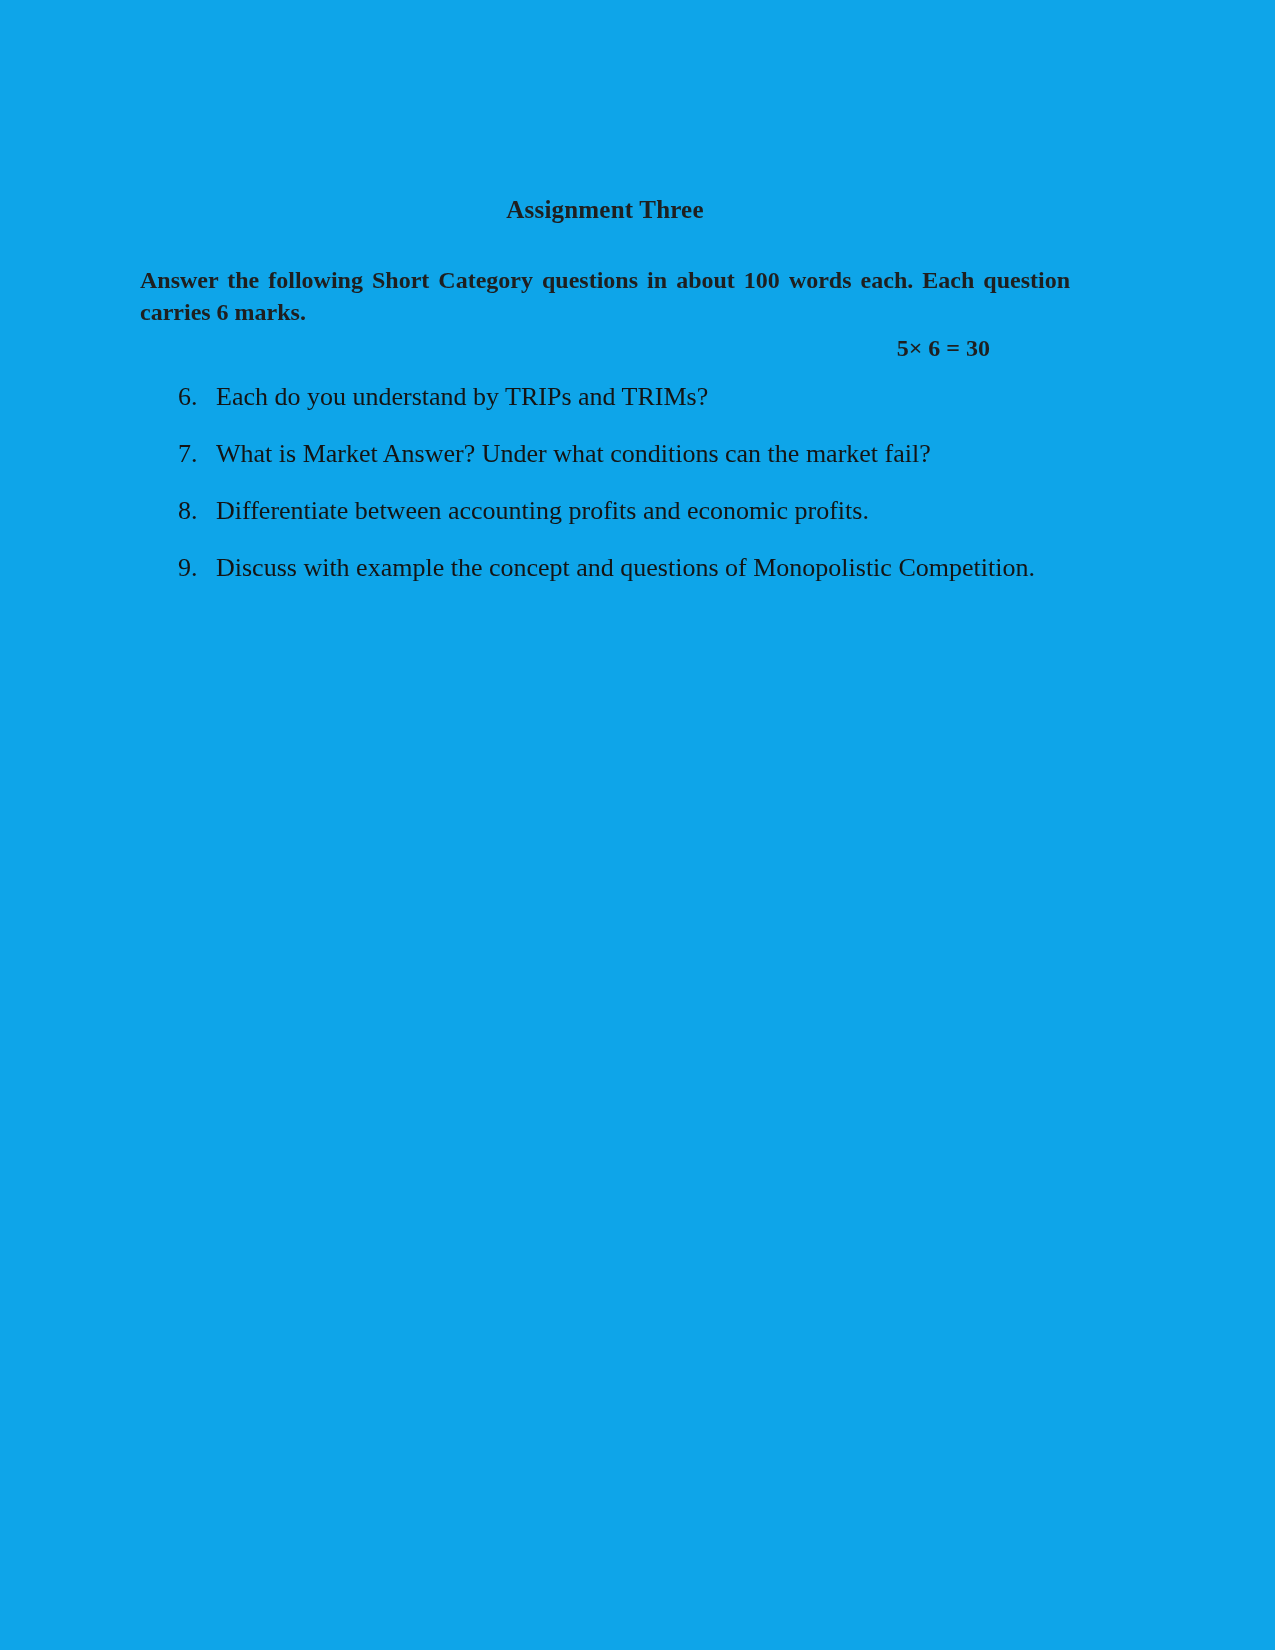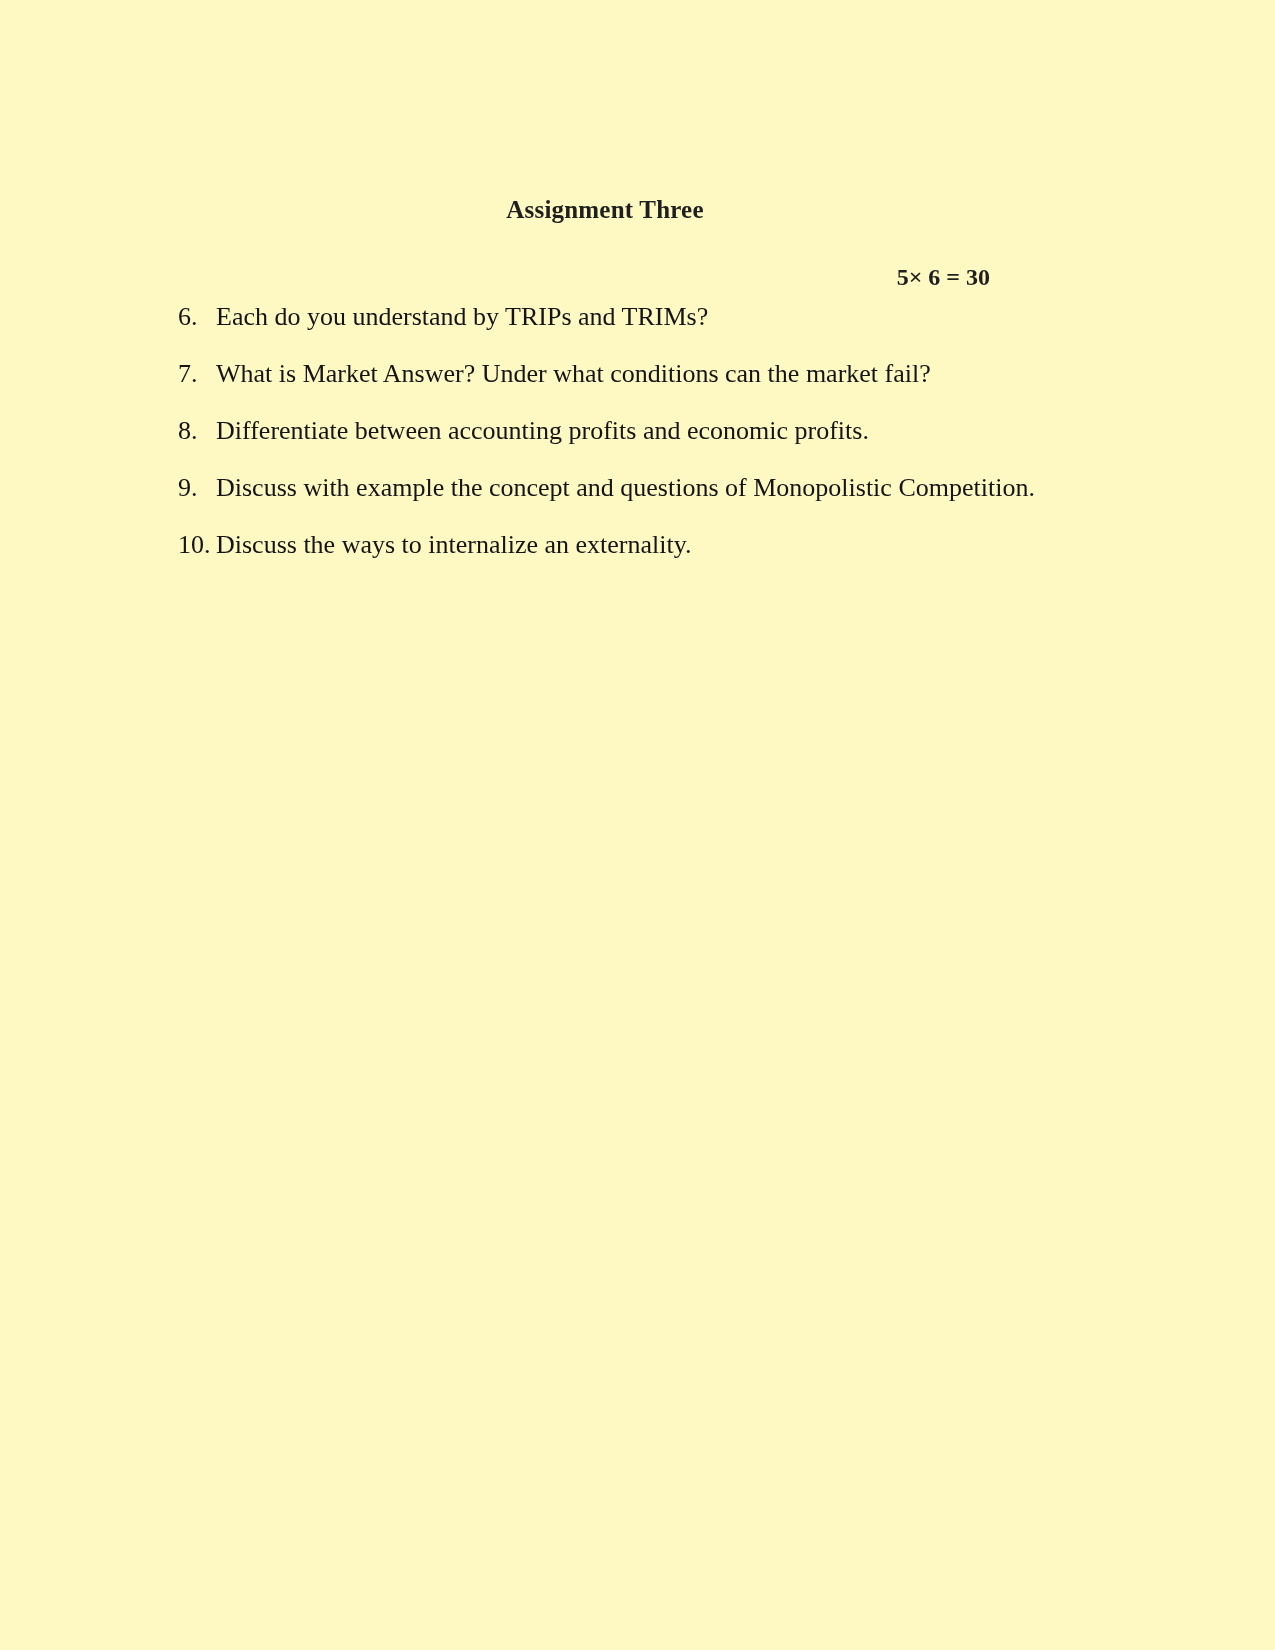--- a/index.html
+++ b/index.html
@@ -12,21 +12,21 @@
     position: relative;
     font-family: "Liberation Serif", serif;
     color: #1a1a1a;
   }
   .page {
     position: absolute;
     top: 0;
     left: 0;
     width: 1275px;
     height: 1650px;
-    background: #fef9c3;
+    background: #0ea5e9;
     padding: 196px 205px 0 140px;
   }
   .doc-title {
     text-align: center;
     font-weight: bold;
     font-size: 25px;
     letter-spacing: 0.2px;
     margin-bottom: 40px;
     color: #1f1f1f;
   }
@@ -36,21 +36,21 @@
     line-height: 1.35;
     text-align: justify;
     color: #1f1f1f;
   }
   .marks-line {
     text-align: right;
     font-weight: bold;
     font-size: 24px;
     padding-right: 80px;
     margin-top: 6px;
-    margin-bottom: 11px;
+    margin-bottom: 20px;
     color: #1f1f1f;
   }
   .question-list {
     margin-left: 38px;
   }
   .question {
     display: flex;
     font-size: 26px;
     margin-bottom: 27px;
     color: #141414;
@@ -63,20 +63,21 @@
     flex: 1;
   }
 </style>
 </head>
 <body>
 
 <div class="page">
 
   <div class="doc-title">Assignment Three</div>
 
+  <div class="instructions">Answer the following Short Category questions in about 100 words each. Each question carries 6 marks.</div>
 
   <div class="marks-line">5× 6 = 30</div>
 
   <div class="question-list">
 
     <div class="question">
       <span class="q-number">6.</span>
       <span class="q-text">Each do you understand by TRIPs and TRIMs?</span>
     </div>
 
@@ -88,20 +89,16 @@
     <div class="question">
       <span class="q-number">8.</span>
       <span class="q-text">Differentiate between accounting profits and economic profits.</span>
     </div>
 
     <div class="question">
       <span class="q-number">9.</span>
       <span class="q-text">Discuss with example the concept and questions of Monopolistic Competition.</span>
     </div>
 
-    <div class="question">
-      <span class="q-number">10.</span>
-      <span class="q-text">Discuss the ways to internalize an externality.</span>
-    </div>
 
   </div>
 
 </div>
 
 </body></html>

